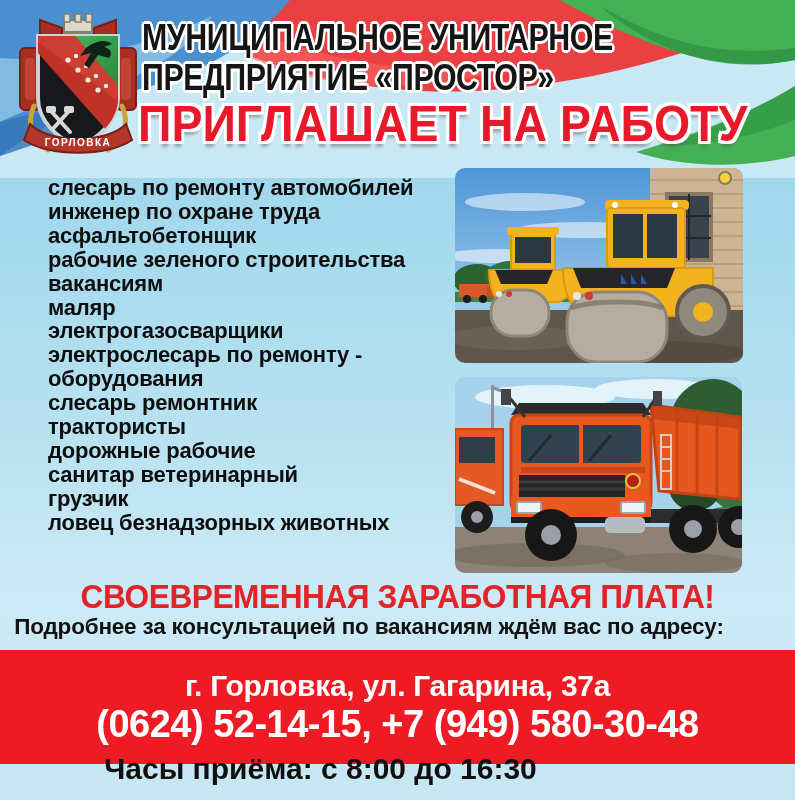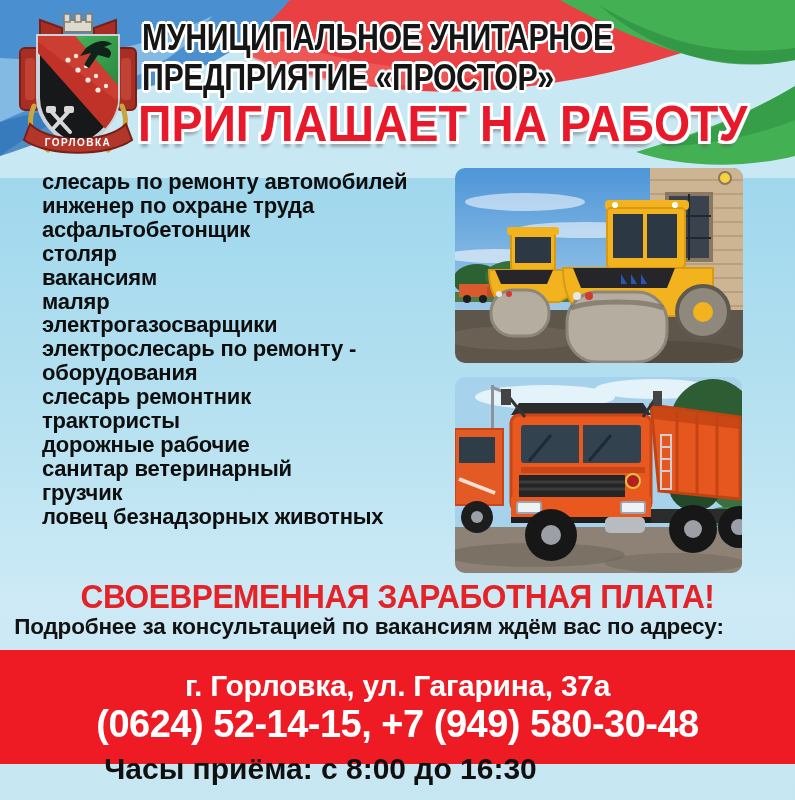--- a/index.html
+++ b/index.html
@@ -23,21 +23,21 @@
   .invite-line{
     position:absolute;left:138px;top:98px;width:660px;white-space:nowrap;
     font-weight:bold;font-size:50px;line-height:52px;color:#e8192b;
     transform:scaleX(.93);transform-origin:left top;letter-spacing:0px;
     -webkit-text-stroke:2px #fff;paint-order:stroke fill;
     text-shadow:-3px 0 0 #fff,3px 0 0 #fff,0 -3px 0 #fff,0 3px 0 #fff,
                 -3px -3px 0 #fff,3px -3px 0 #fff,-3px 3px 0 #fff,3px 3px 0 #fff,
                 0 6px 3px rgba(90,90,90,.45);
   }
 
-  .vacancies{position:absolute;left:38px;top:166px;width:420px;margin:4px;padding:0;list-style:none;}
+  .vacancies{position:absolute;left:38px;top:166px;width:420px;margin:10px;padding:0;list-style:none;}
   .vacancies li{
     font-size:22px;line-height:23.9px;font-weight:bold;color:#0e0e0e;
     letter-spacing:-.2px;white-space:nowrap;
   }
 
   .photo{position:absolute;border-radius:10px;overflow:hidden;}
   .photo-1{left:455px;top:168px;width:288px;height:195px;}
   .photo-2{left:455px;top:377px;width:287px;height:196px;}
 
   .salary{
@@ -141,21 +141,21 @@
   <div class="hdr">
     <div class="org-line">МУНИЦИПАЛЬНОЕ УНИТАРНОЕ</div>
     <div class="org-line">ПРЕДПРИЯТИЕ «ПРОСТОР»</div>
   </div>
   <div class="invite-line">ПРИГЛАШАЕТ НА РАБОТУ</div>
 
   <ul class="vacancies">
       <li>слесарь по ремонту автомобилей</li>
       <li>инженер по охране труда</li>
       <li>асфальтобетонщик</li>
-      <li>столяр</li>
+      <li>рабочие зеленого строительства</li>
       <li>вакансиям</li>
       <li>маляр</li>
       <li>электрогазосварщики</li>
       <li>электрослесарь по ремонту -</li>
       <li>оборудования</li>
       <li>слесарь ремонтник</li>
       <li>трактористы</li>
       <li>дорожные рабочие</li>
       <li>санитар ветеринарный</li>
       <li>грузчик</li>

